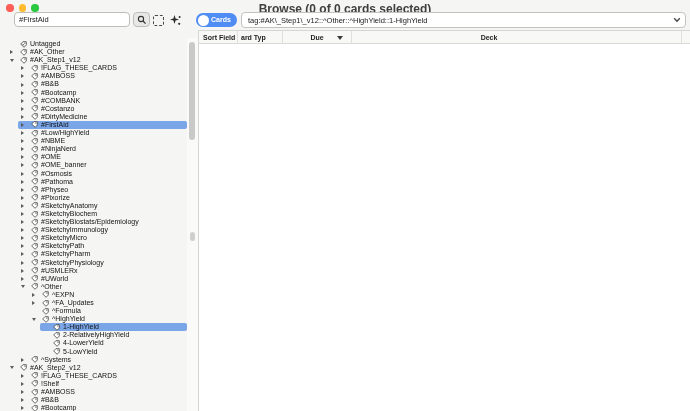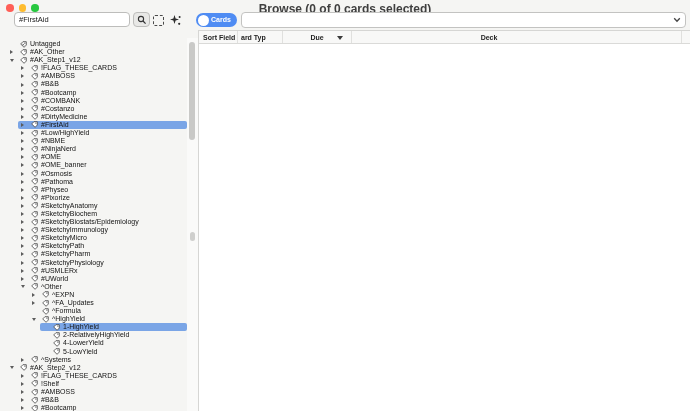--- a/index.html
+++ b/index.html
@@ -98,20 +98,21 @@
     <circle cx="10.2" cy="9.8" r="1.1" fill="#2e2e2e"></circle>
   </svg>
 </div>
 
 <div class="cards-toggle">
   <span class="toggle-knob"></span>
   <span class="toggle-label">Cards</span>
 </div>
 
 <div class="search-combo">
+  <input class="search-input" type="text" value="tag:#AK\_Step1\_v12::^Other::^HighYield::1-HighYield" style="">
   <svg class="combo-chevron" width="8" height="6" viewBox="0 0 8 6">
     <polyline points="1.2,1.2 4,4.2 6.8,1.2" fill="none" stroke="#444" stroke-width="1.3"></polyline>
   </svg>
 </div>
 
 <div class="tree" id="tree">
     <div class="trow" style="margin-left: 7px;">
       <span class="exp none"></span>
       <span class="ticon">
         <svg width="7" height="7" viewBox="0 0 10 10">

